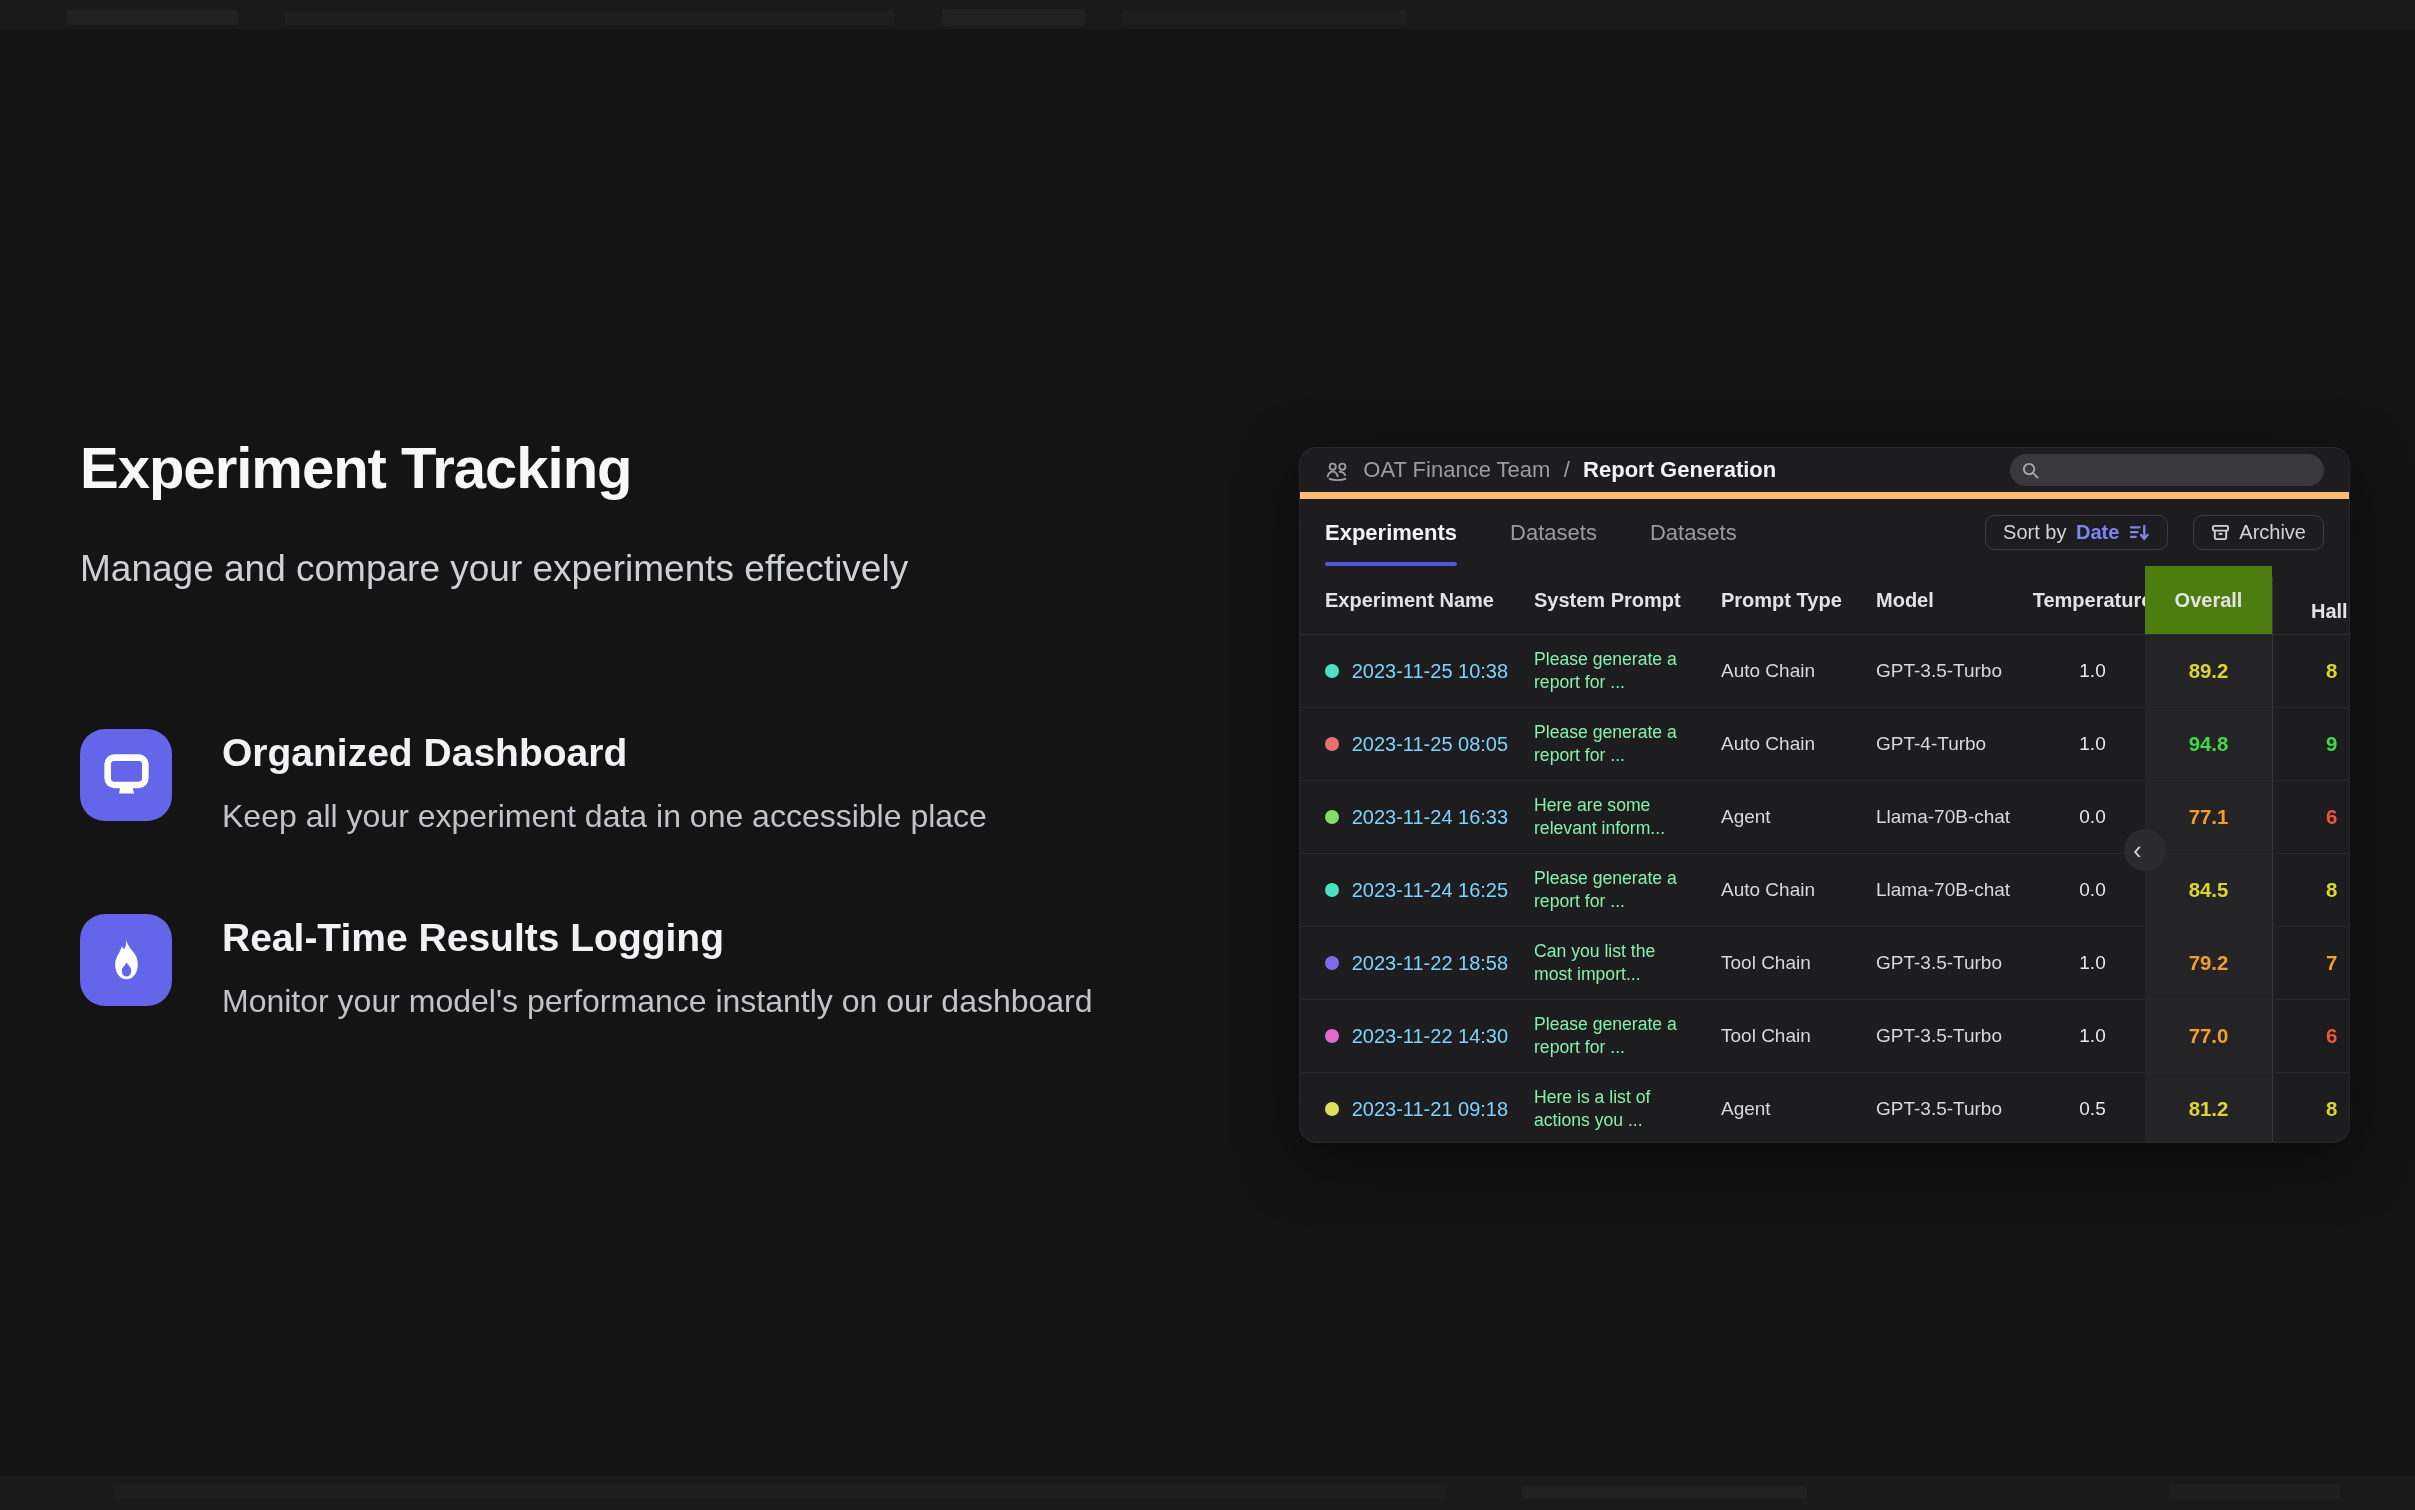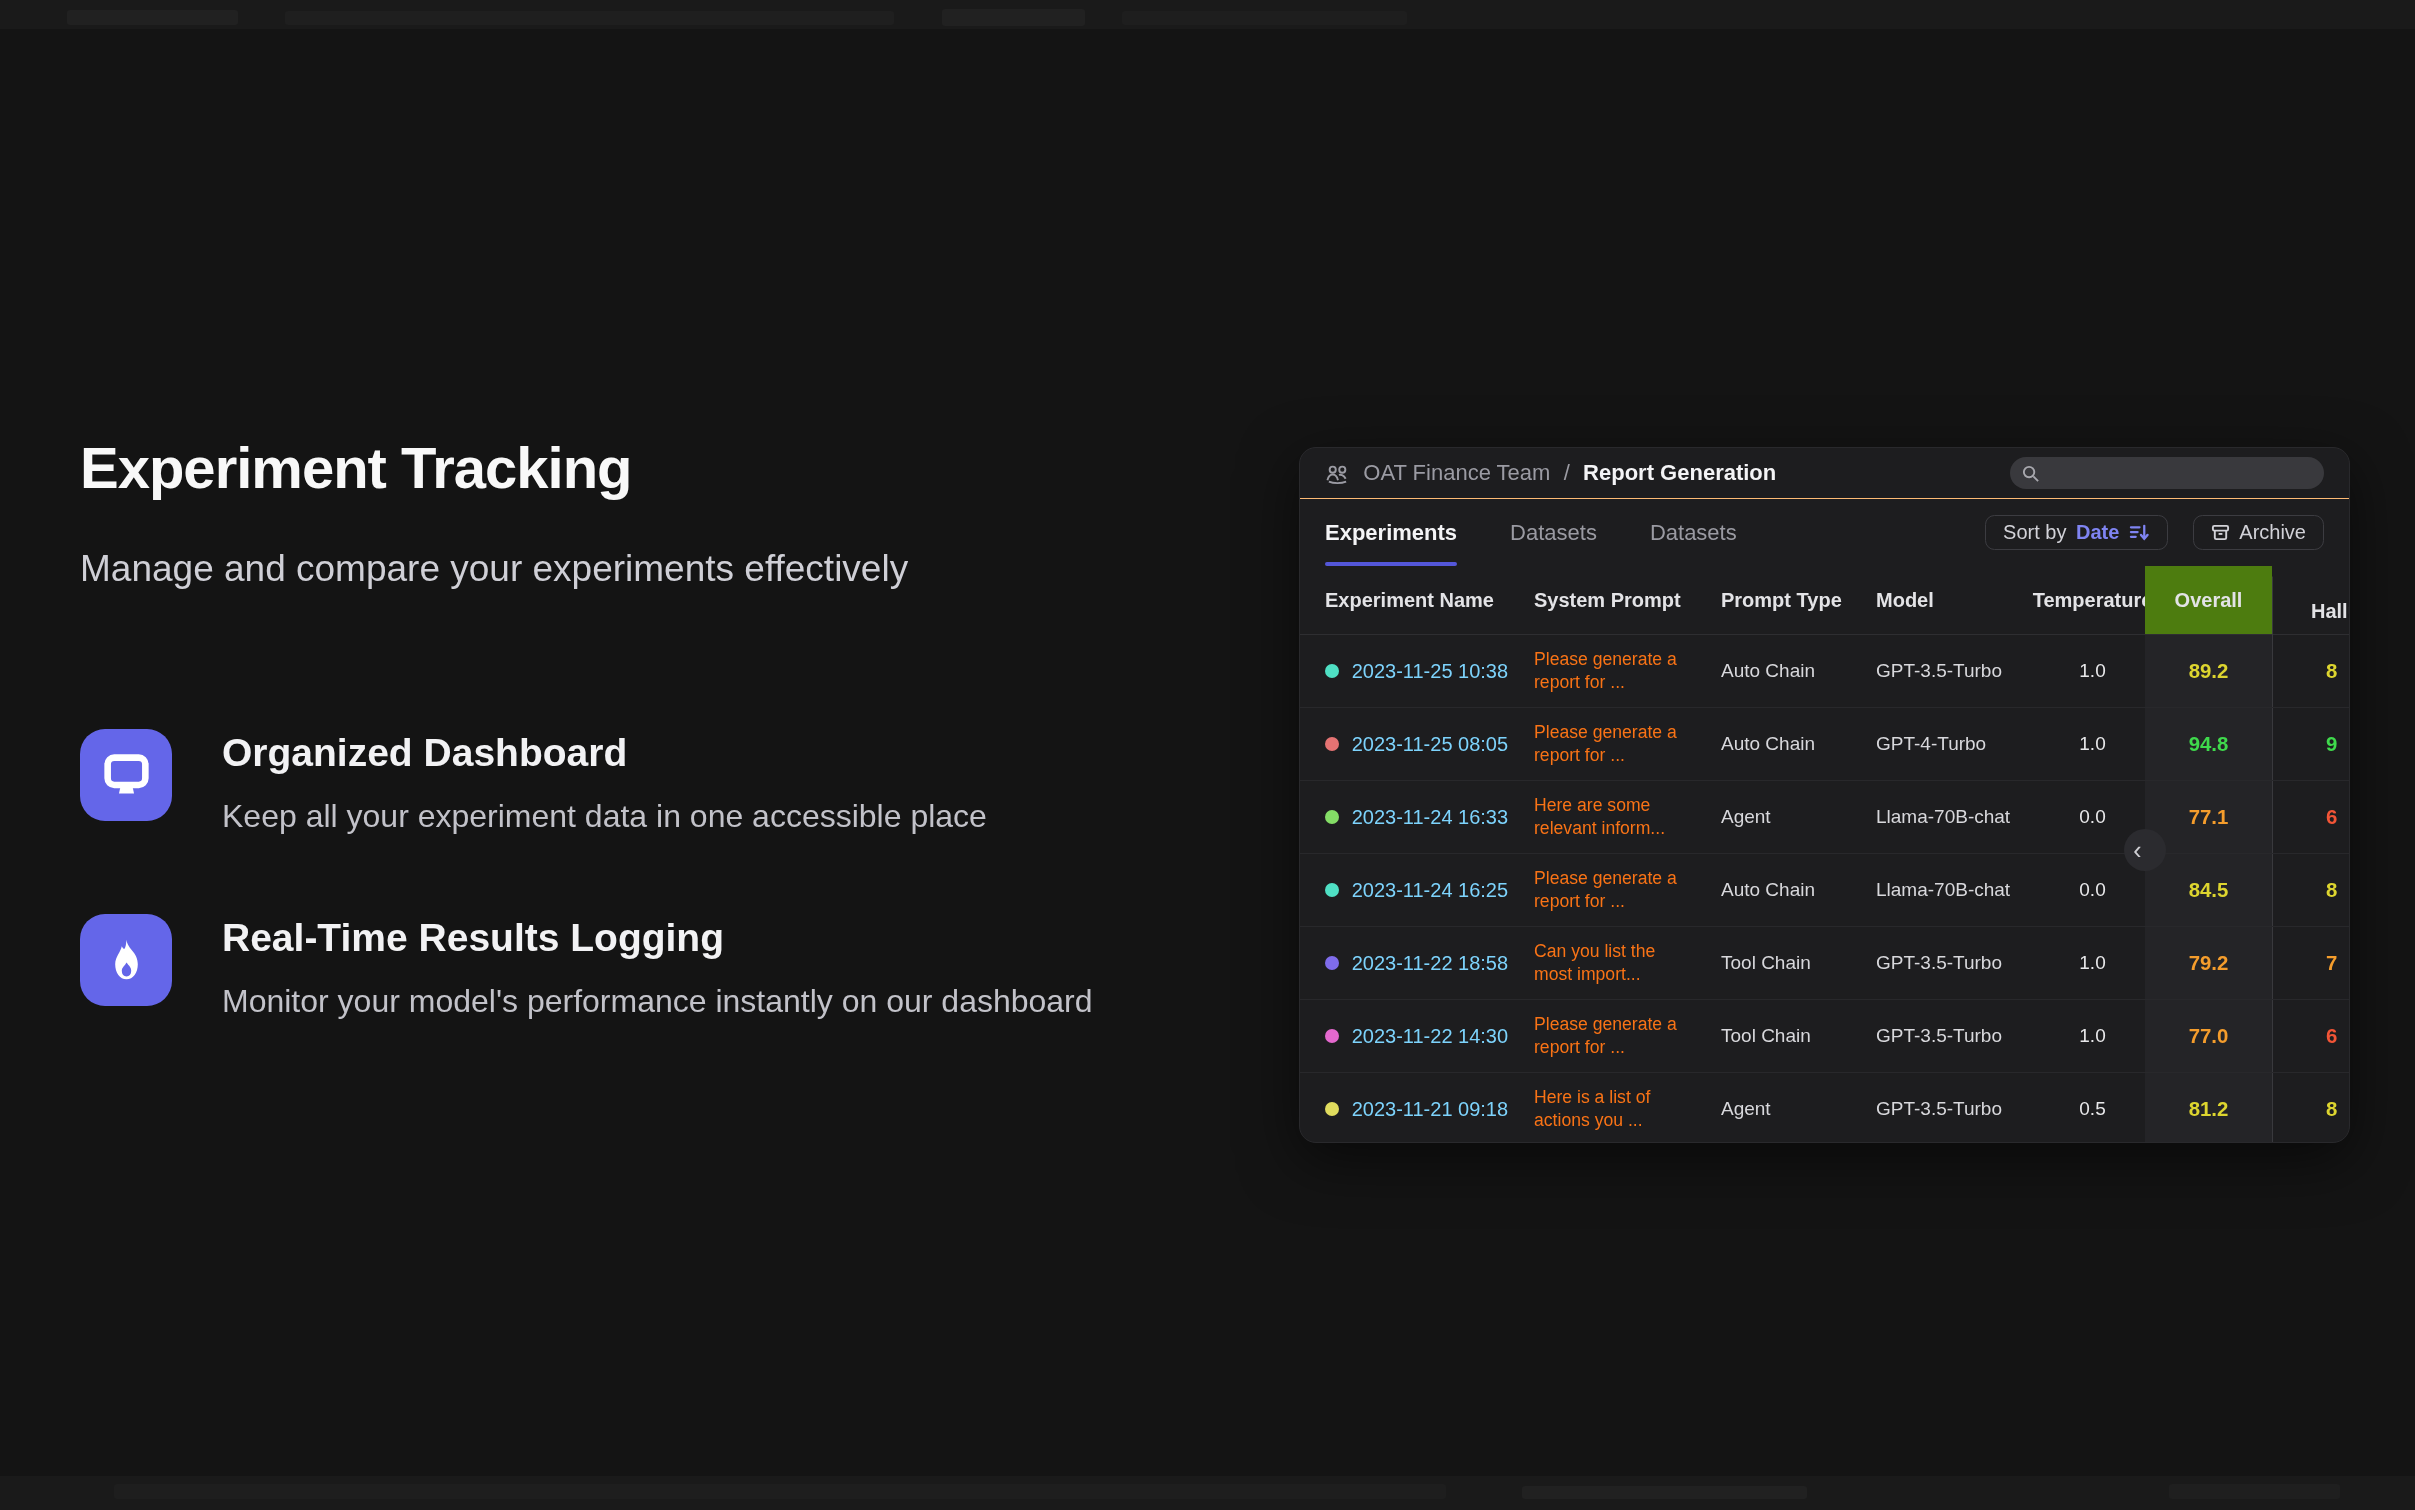--- a/index.html
+++ b/index.html
@@ -21,21 +21,21 @@
   .feature-text { margin-left:50px; padding-top:1.9px; }
   .feature-title { font-size:39px; font-weight:700; color:#f2f2f4; }
   .feature-desc { margin-top:23px; font-size:32px; color:#c2c2c9; }
 
   
   .card { position:absolute; left:1299px; top:447px; width:1051px; height:696px;
      background:#1d1d1f; border-radius:17px; overflow:hidden;
      box-shadow:0 17px 57px rgba(0,0,0,.55); border:1px solid #29292c; }
 
   .card-head { height:51px; display:flex; align-items:center; padding:0 25px;
-     border-bottom:1px solid #fdba74; }
+     border-bottom:7px solid #fdba74; }
   .crumb { display:flex; align-items:center; gap:13.3px; font-size:22px; }
   .crumb .team { color:#9b9ba3; }
   .crumb .sep { color:#9b9ba3; }
   .crumb .proj { color:#f4f4f6; font-weight:700; }
   .searchbox { margin-left:auto; width:314px; height:32px; border-radius:16px; background:#39393d;
      display:flex; align-items:center; padding:0 11.4px; }
   .searchbox input { background:transparent; border:none; outline:none; color:#e4e4e7;
      font-size:19px; width:100%; margin-left:7.6px; font-family:inherit; }
 
   .tabbar { height:67px; display:flex; align-items:center; padding:0 25px; position:relative; }
@@ -53,21 +53,21 @@
   .tgrid { display:grid; grid-template-columns:234px 187px 155px 164px 105px 127px 79px; }
   .thead { height:69px; border-bottom:1px solid #2e2e31; font-size:20px; font-weight:700; color:#e3e3e6; }
   .thead > div { display:flex; align-items:center; }
   .trow { height:73px; border-bottom:1px solid #28282b; font-size:19px; color:#d8d8dc; cursor:pointer; }
   .trow:last-child { border-bottom:none; }
   .trow > div { display:flex; align-items:center; }
 
   .c-name { padding-left:25px; gap:12.4px; }
   .dot { width:14.3px; height:14.3px; border-radius:50%; flex:0 0 auto; }
   .name-text { font-size:20px; color:#7dd3fc; white-space:nowrap; }
-  .c-prompt { padding-right:27px; font-size:17.6px; line-height:1.3; color:#f97316; }
+  .c-prompt { padding-right:27px; font-size:17.6px; line-height:1.3; color:#86efac; }
   .c-temp { justify-content:center; color:#e8e8ea; }
   .c-overall { justify-content:center; background:#242427; font-weight:700; font-size:20.4px; }
   .c-hallu { padding-left:53px; border-left:1px solid #39393d; font-weight:700; font-size:20.4px;
      overflow:hidden; white-space:nowrap; }
   .h-temp { justify-content:center; }
   .h-overall { justify-content:center; background:#4d7c0f; }
   .h-hallu { padding-left:38px; border-left:1px solid #39393d; overflow:hidden; white-space:nowrap;
      transform:translateY(10.5px); }
 
   .col-handle { position:absolute; left:824px; top:381px; width:42px; height:42px; border-radius:50%;

